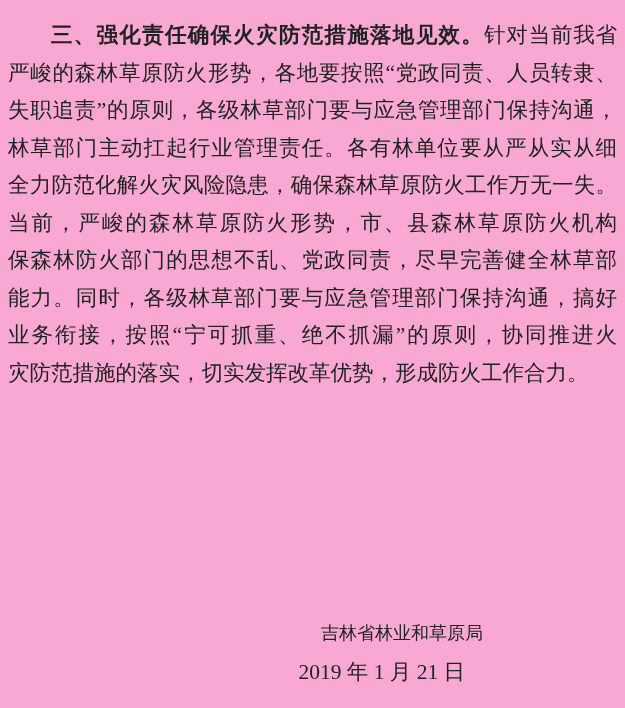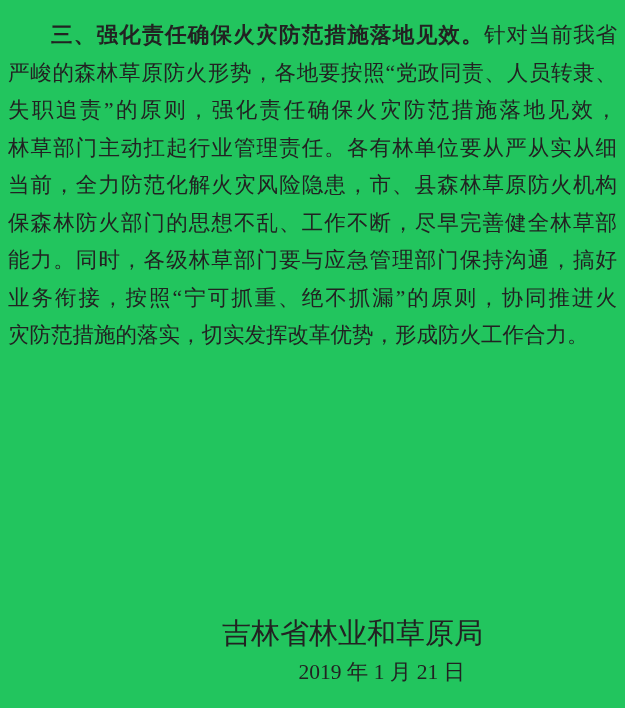--- a/index.html
+++ b/index.html
@@ -4,21 +4,21 @@
 <style>
   html, body {
     margin: 0;
     padding: 0;
     background: #ffffff;
   }
   .page {
     position: relative;
     width: 625px;
     height: 708px;
-    background: #22c55e;
+    background: #f9a8d4;
     overflow: hidden;
     font-family: "Liberation Serif", "DejaVu Serif", serif;
     color: #222222;
   }
   .body-text {
     position: absolute;
     top: 17px;
     left: 8px;
     right: 8px;
   }
@@ -40,45 +40,46 @@
   }
   .heading {
     font-weight: bold;
     letter-spacing: 0.5px;
   }
   .signature-org {
     position: absolute;
     top: 615px;
     left: 0;
     right: 142px;
-    font-size: 29px;
+    font-size: 18px;
     line-height: 37.5px;
     text-align: right;
   }
   .signature-date {
     position: absolute;
     top: 654px;
     left: 0;
     right: 160px;
     font-size: 21.5px;
     line-height: 37.5px;
     text-align: right;
   }
 </style>
 </head>
 <body>
 
 <div class="page">
   <div class="body-text">
     <div class="line first"><span class="heading">三、强化责任确保火灾防范措施落地见效。</span><span>针对当前我省</span></div>
     <div class="line">严峻的森林草原防火形势，各地要按照“党政同责、人员转隶、</div>
-    <div class="line">失职追责”的原则，强化责任确保火灾防范措施落地见效，</div>
+    <div class="line">失职追责”的原则，各级林草部门要与应急管理部门保持沟通，</div>
     <div class="line">林草部门主动扛起行业管理责任。各有林单位要从严从实从细</div>
-    <div class="line">当前，全力防范化解火灾风险隐患，市、县森林草原防火机构</div>
-    <div class="line">保森林防火部门的思想不乱、工作不断，尽早完善健全林草部</div>
+    <div class="line">全力防范化解火灾风险隐患，确保森林草原防火工作万无一失。</div>
+    <div class="line">当前，严峻的森林草原防火形势，市、县森林草原防火机构</div>
+    <div class="line">保森林防火部门的思想不乱、党政同责，尽早完善健全林草部</div>
     <div class="line">能力。同时，各级林草部门要与应急管理部门保持沟通，搞好</div>
     <div class="line">业务衔接，按照“宁可抓重、绝不抓漏”的原则，协同推进火</div>
     <div class="line last">灾防范措施的落实，切实发挥改革优势，形成防火工作合力。</div>
   </div>
 
   <div class="signature-org">吉林省林业和草原局</div>
   <div class="signature-date">2019 年 1 月 21 日</div>
 </div>
 
 </body></html>

